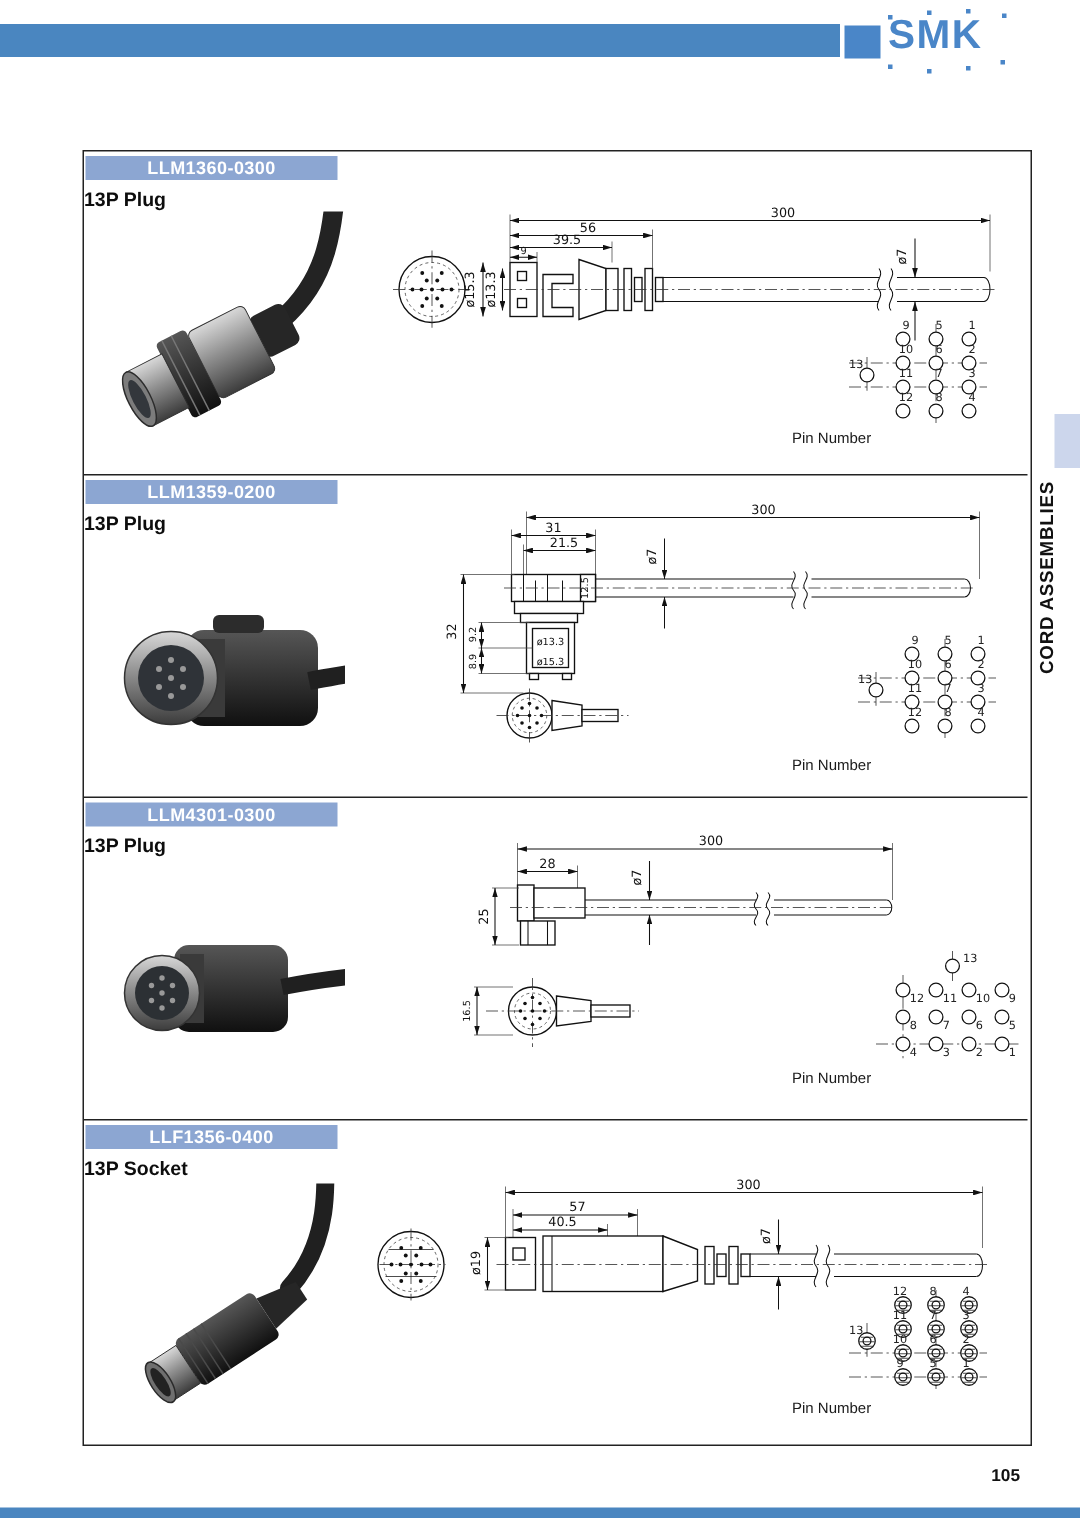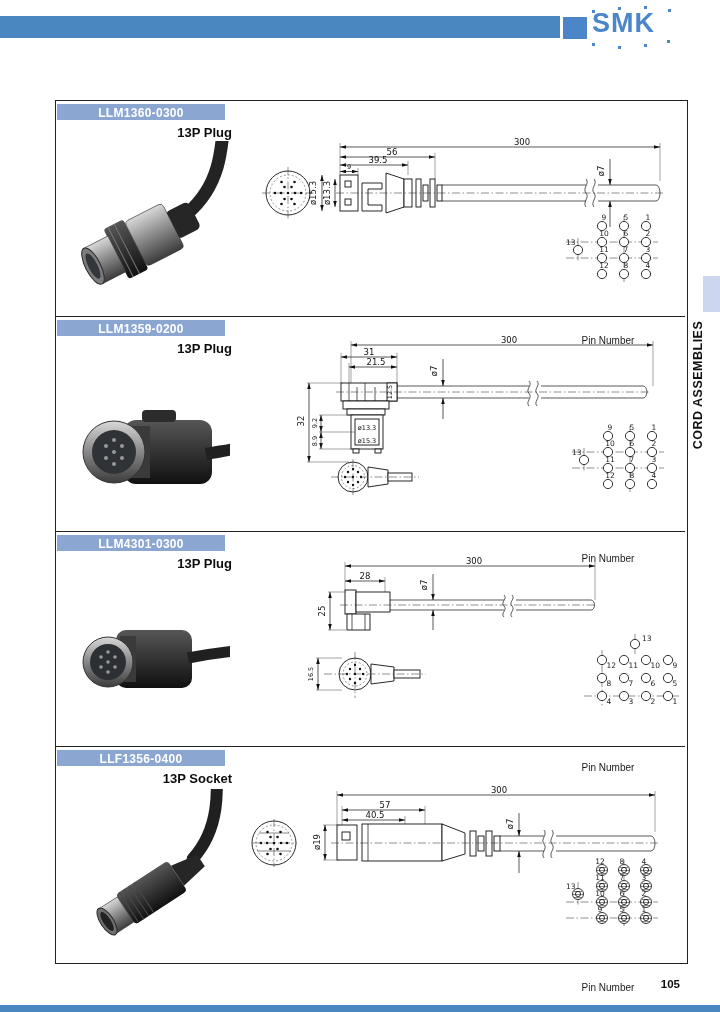--- a/index.html
+++ b/index.html
@@ -14,26 +14,26 @@
   .logo-dot{position:absolute;width:3px;height:3px;background:#4a86c8;}
   
   .title{position:absolute;left:55px;top:70px;margin:0;font-size:17px;font-weight:bold;color:#0d0d0d;}
   
   .content-box{position:absolute;left:55px;top:100px;width:631px;height:862px;border:1px solid #222;}
   .section{position:absolute;left:0;width:629px;height:215px;}
   .section + .section{border-top:1px solid #222;}
   .part-bar{position:absolute;left:1px;top:3px;width:168px;height:16px;background:#8ca6d2;
             text-align:center;line-height:16px;}
   .part-bar span{color:#fff;font-size:12px;font-weight:bold;letter-spacing:.3px;}
-  .type-label{position:absolute;left:0;top:24px;width:176px;text-align:right;
+  .type-label{position:absolute;left:0;top:24px;width:176px;text-align:left;
               font-size:13px;font-weight:bold;color:#0d0d0d;}
   .photo{position:absolute;}
   .drawing{position:absolute;}
   .pins{position:absolute;}
-  .pin-caption{position:absolute;left:472px;width:160px;text-align:center;font-size:10px;color:#1a1a1a;margin-top:48px;}
+  .pin-caption{position:absolute;left:472px;width:160px;text-align:left;font-size:10px;color:#1a1a1a;}
   
   .side-tab{position:absolute;right:0;top:276px;width:17px;height:36px;background:#ccd6ec;}
   .side-label{position:absolute;left:624px;top:377px;width:150px;height:16px;
               transform:rotate(-90deg);transform-origin:center;text-align:center;
               font-size:12.5px;font-weight:bold;letter-spacing:.5px;color:#111;white-space:nowrap;}
   .page-num{position:absolute;right:40px;top:978px;font-size:11.5px;color:#111;font-weight:bold;}
   
   .dl{stroke:#111;stroke-width:.7;fill:none}
   .wl{stroke:#444;stroke-width:.5;fill:none}
   .cl{stroke:#333;stroke-width:.55;fill:none;stroke-dasharray:8 2.5 1.5 2.5}

